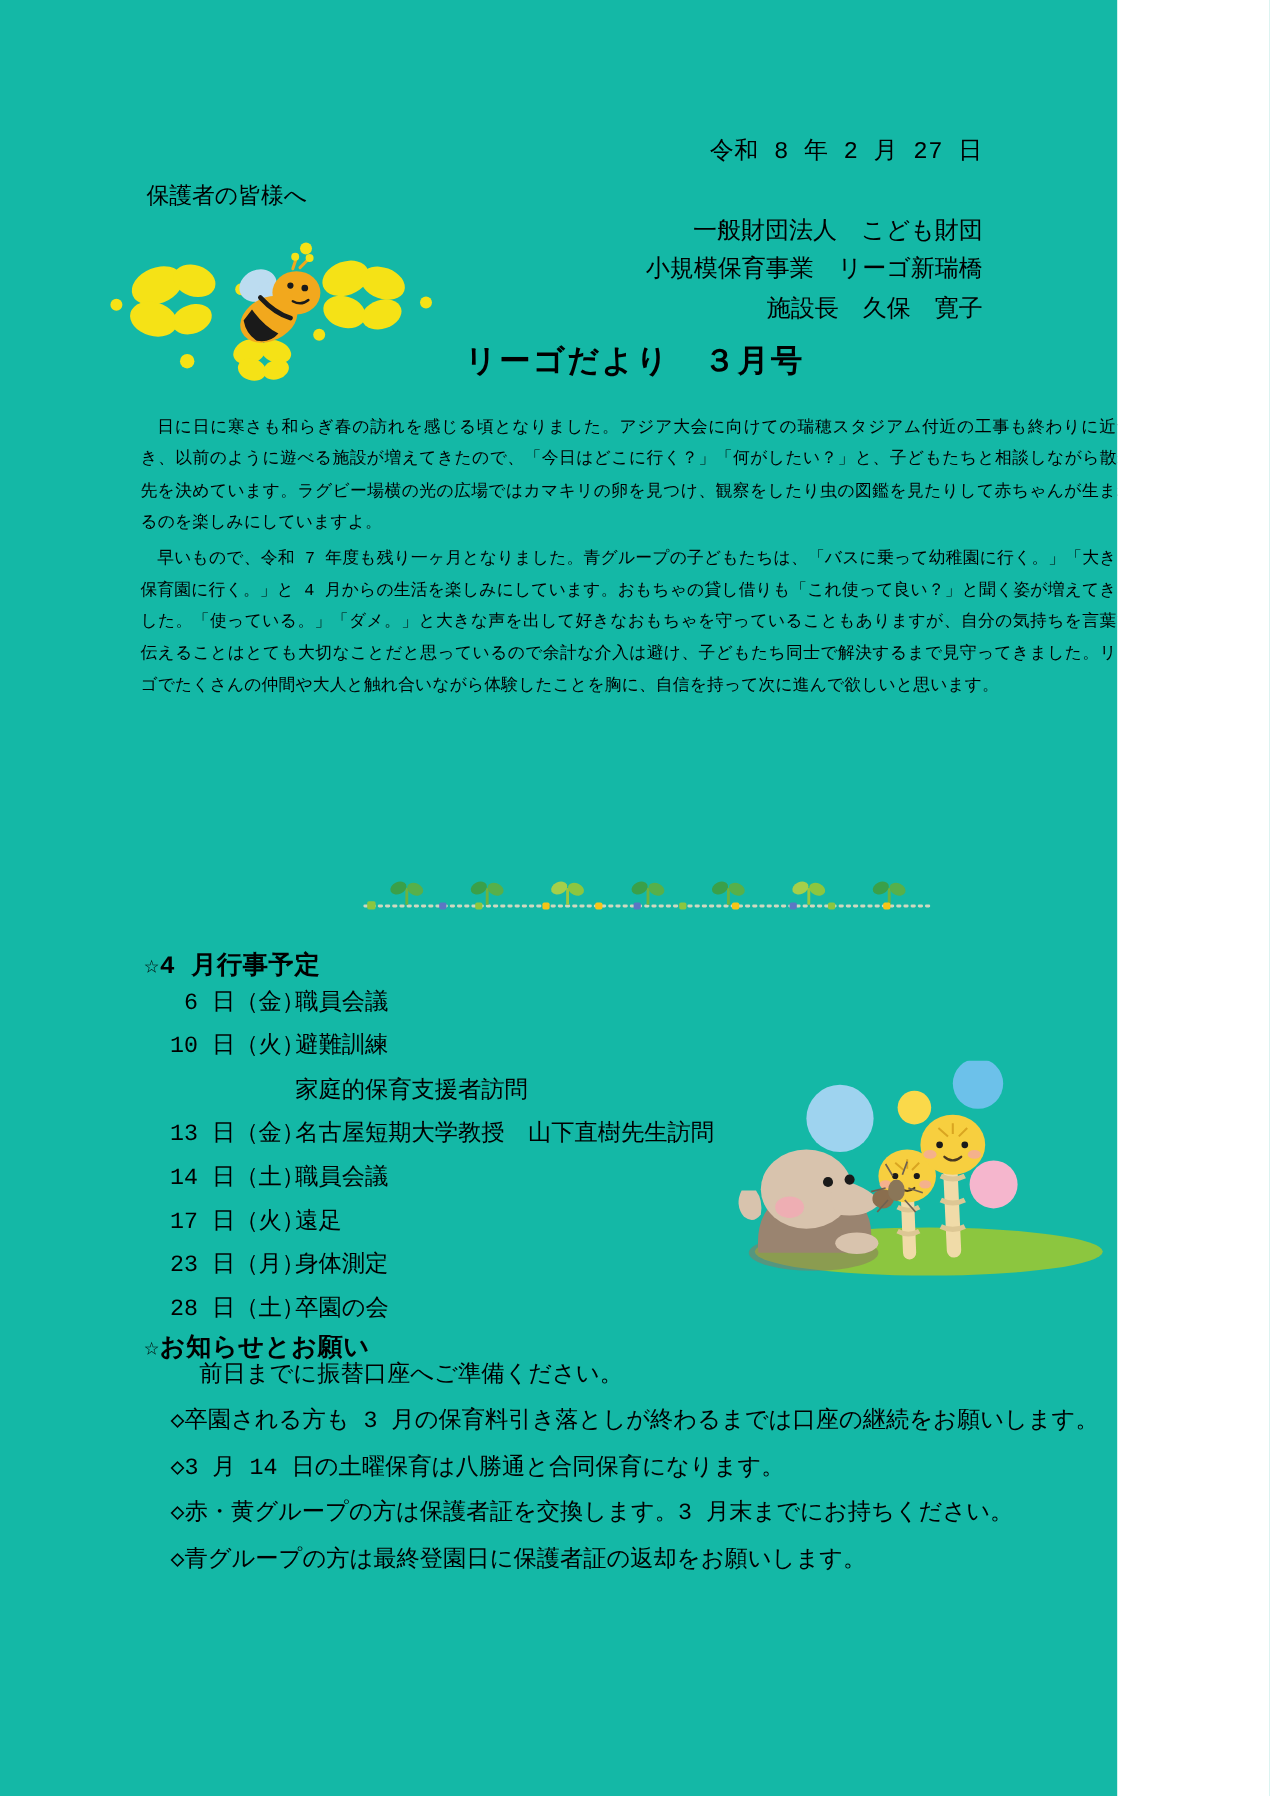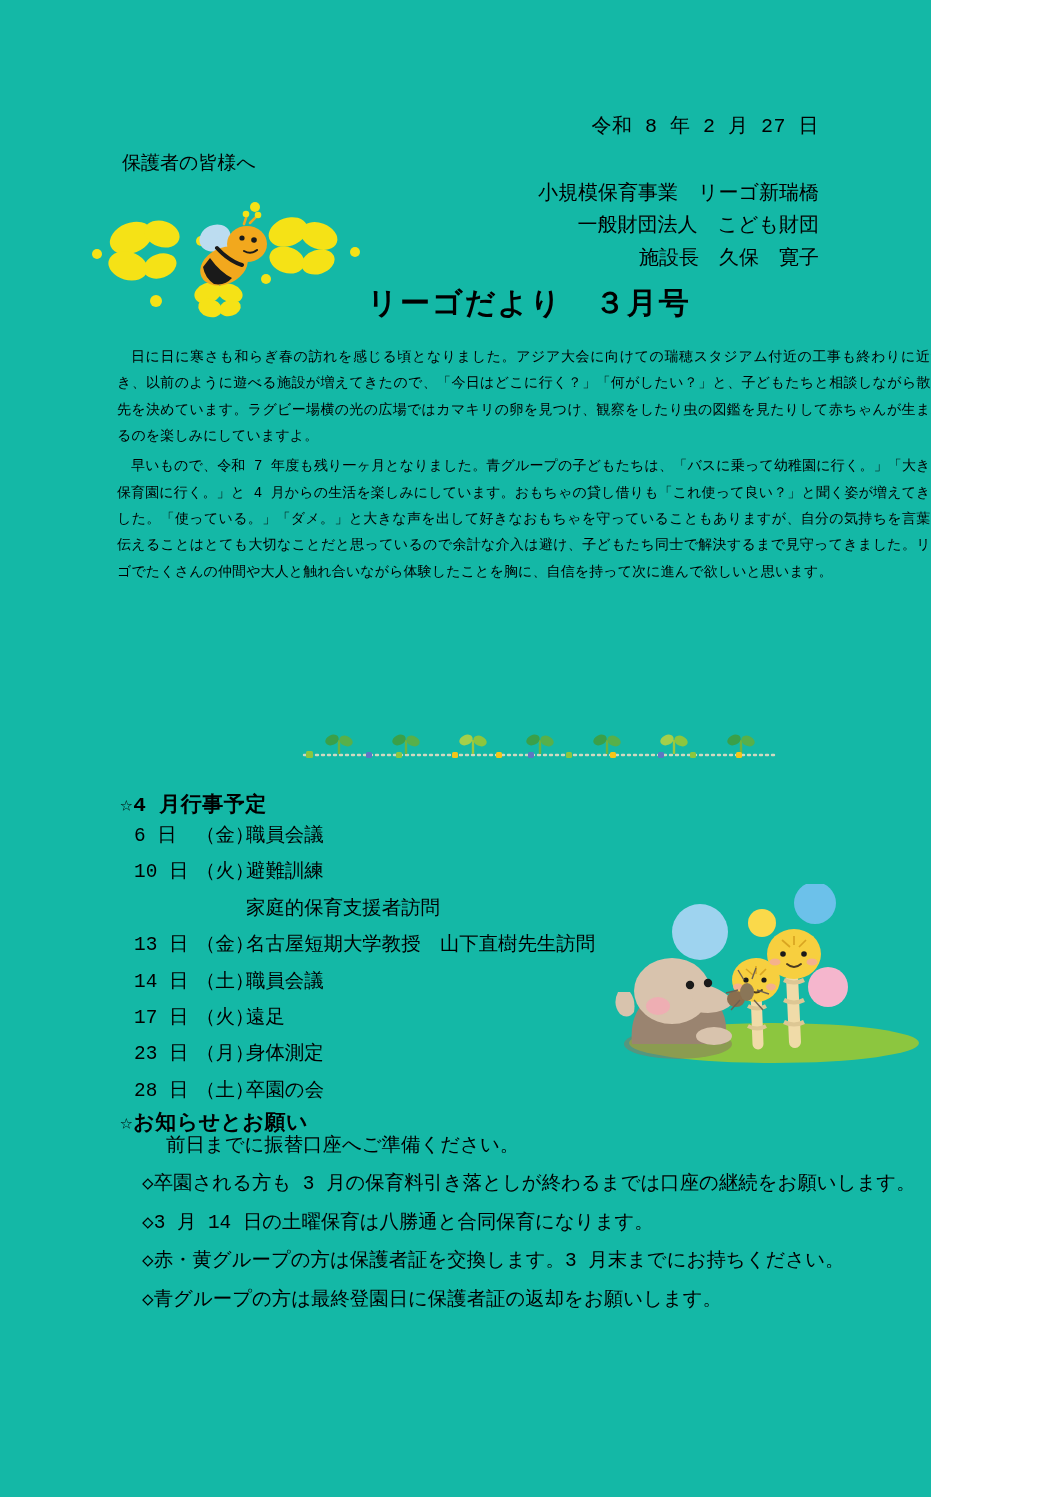--- a/index.html
+++ b/index.html
@@ -56,21 +56,21 @@
     height: 130px;
   }
 
   
   .main-title {
     position: absolute;
     top: 283px;
     left: 0;
     width: 1058px;
     text-align: center;
-    font-size: 30px;
+    font-size: 26px;
     font-weight: bold;
     letter-spacing: 2px;
   }
 
   
   .body-wrap {
     position: absolute;
     left: 117px;
     top: 340px;
     width: 828px;
@@ -111,20 +111,21 @@
     font-size: 19.4px;
     line-height: 1.0;
     margin: 0 0 17px 0;
     white-space: nowrap;
     display: flex;
     align-items: baseline;
   }
   .event-day {
     display: inline-block;
     width: 62px;
+    text-align: right;
     padding-left: 14px;
   }
   .event-dow {
     display: inline-block;
     width: 50px;
     text-align: center;
   }
   .event-name { white-space: nowrap; }
   .event-row.continued .event-day,
   .event-row.continued .event-dow { visibility: hidden; }
@@ -163,22 +164,22 @@
 </head>
 <body>
 
 <div class="page">
 
   <div class="date-line">令和 8 年 2 月 27 日</div>
 
   <div class="addressee">保護者の皆様へ</div>
 
   <div class="org-block">
+    <div>一般財団法人　こども財団</div>
     <div>小規模保育事業　リーゴ新瑞橋</div>
-    <div>一般財団法人　こども財団</div>
     <div>施設長　久保　寛子</div>
   </div>
 
   <div class="bee-art">
     <svg viewBox="0 0 290 130" width="290" height="130" xmlns="http://www.w3.org/2000/svg">
       <g fill="#f5e216">
 
         <ellipse cx="47" cy="42" rx="22" ry="15" transform="rotate(-22 47 42)"></ellipse>
         <ellipse cx="78" cy="38" rx="18" ry="13" transform="rotate(18 78 38)"></ellipse>
         <ellipse cx="44" cy="70" rx="20" ry="14" transform="rotate(16 44 70)"></ellipse>

